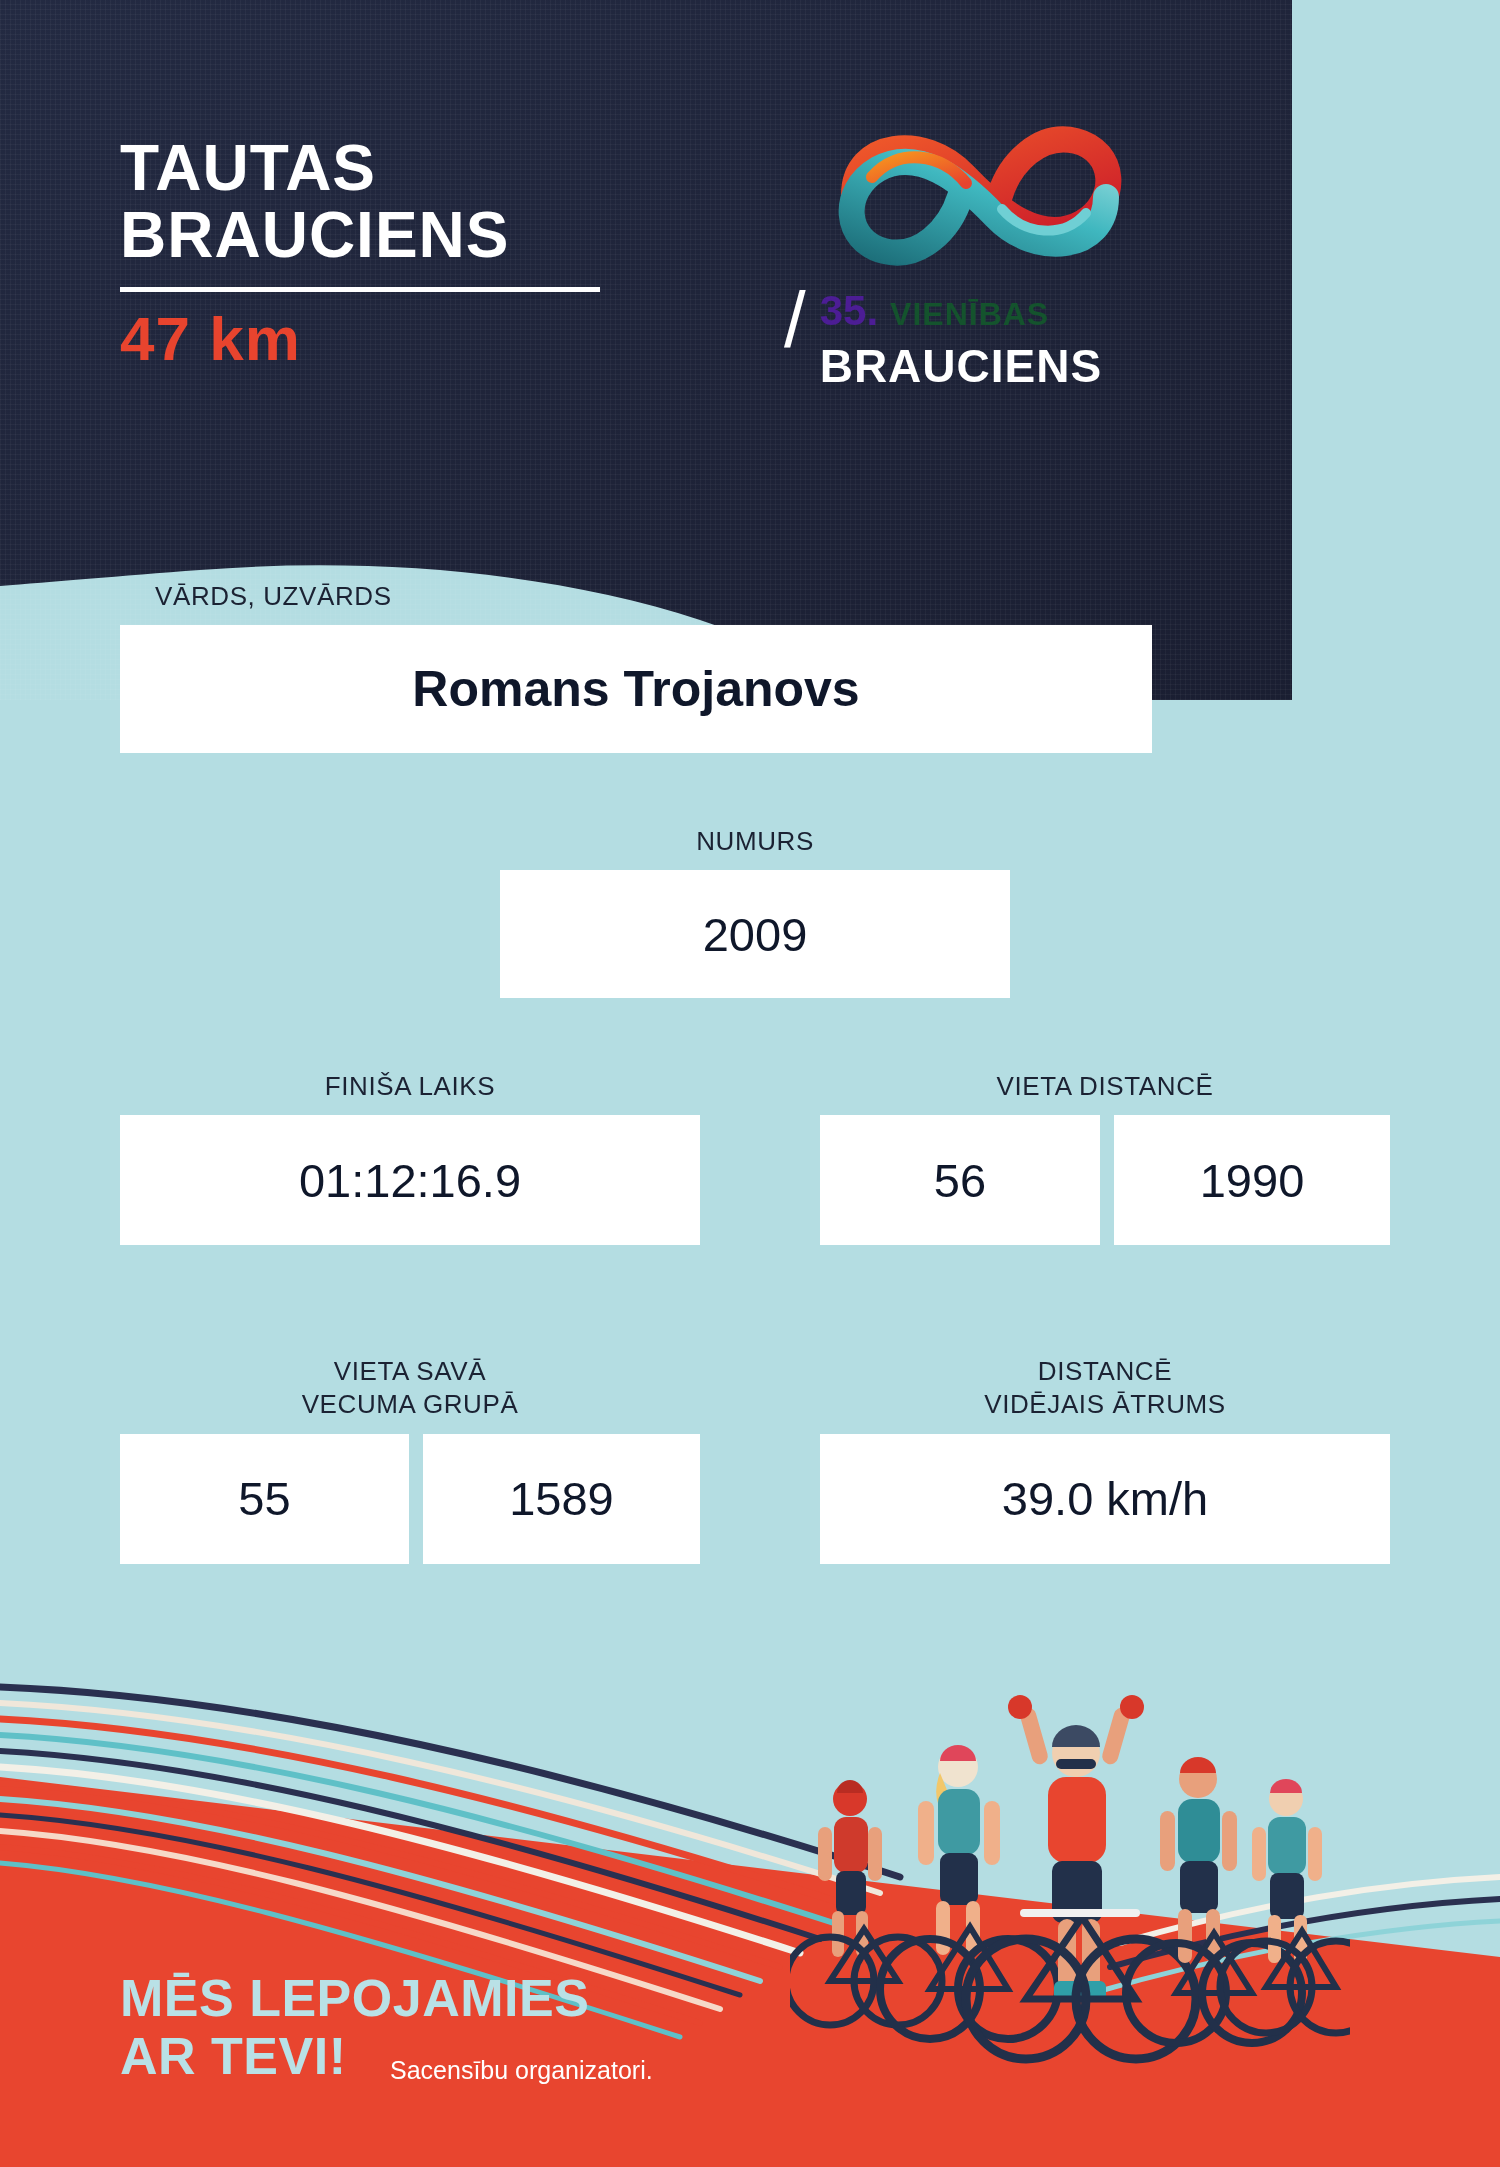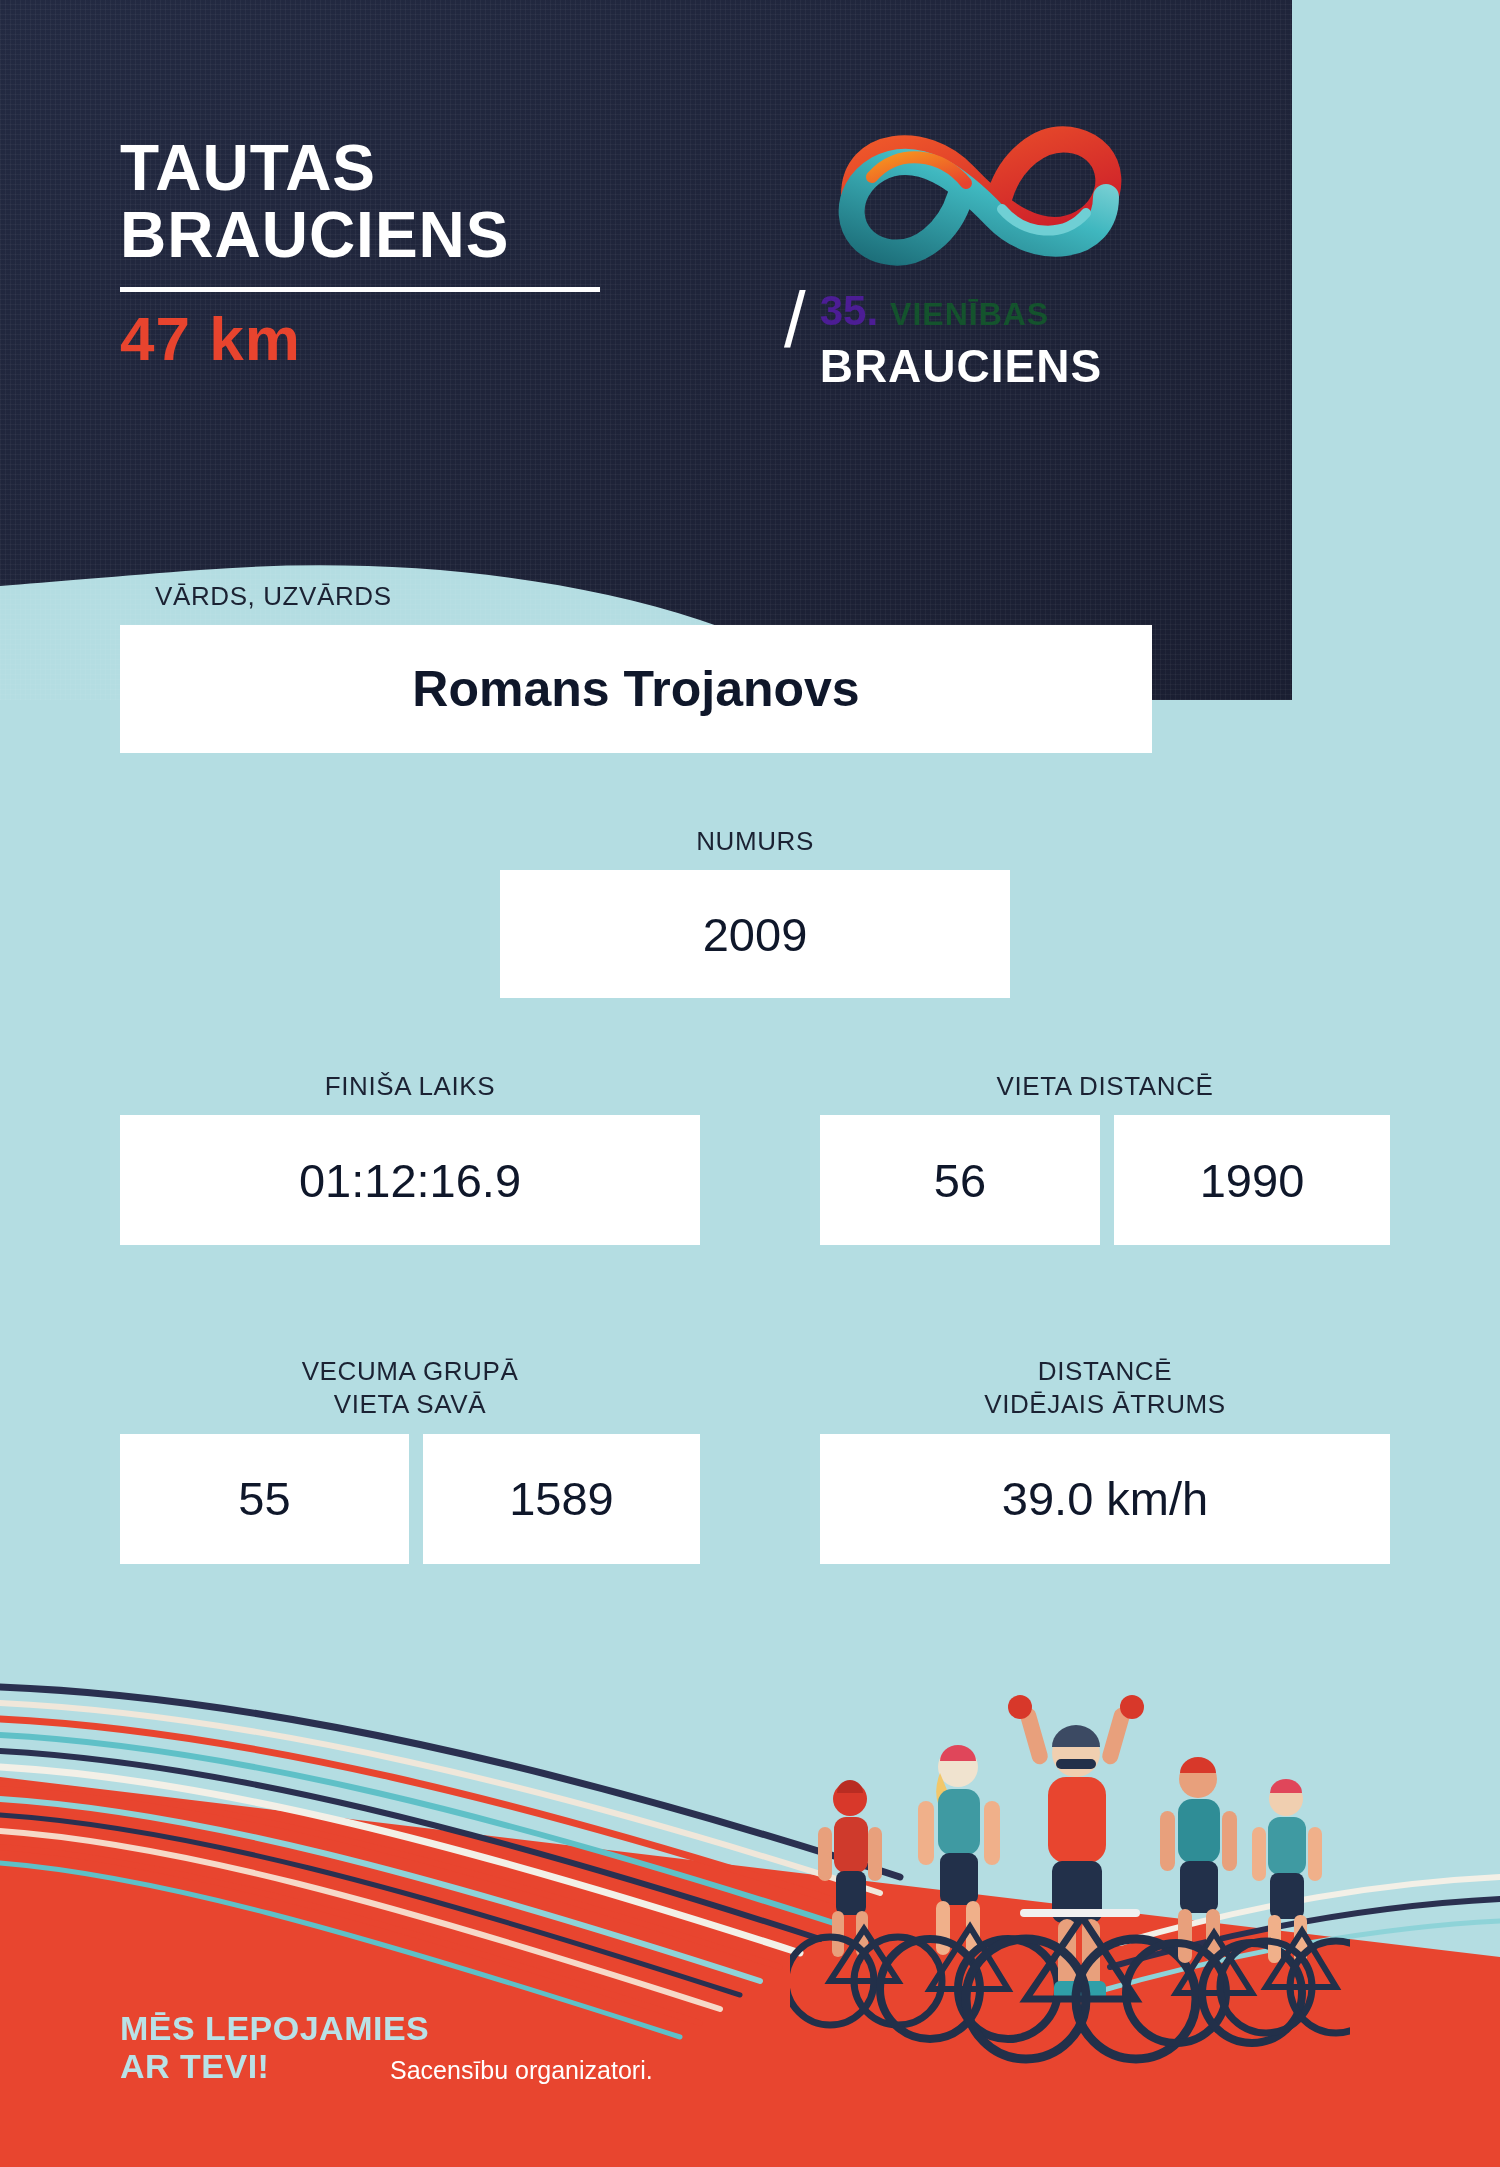--- a/index.html
+++ b/index.html
@@ -231,21 +231,21 @@
     bottom: 0;
     width: 1500px;
     height: 540px;
     overflow: hidden;
   }
   .footer-tagline {
     position: absolute;
     left: 120px;
     bottom: 82px;
     color: #b9e1e6;
-    font-size: 34px;
+    font-size: 52px;
     font-weight: bold;
     line-height: 1.12;
     letter-spacing: 0.5px;
   }
   .footer-sub {
     position: absolute;
     left: 390px;
     bottom: 82px;
     color: #ffffff;
     font-size: 25px;
@@ -354,22 +354,22 @@
           <div class="value-box place-box-b">
             <span class="value-text">1990</span>
           </div>
         </div>
       </div>
     </div>
 
     <div class="row-three">
       <div class="col-left">
         <div class="field-label">
+          <div>VIETA SAVĀ</div>
           <div>VECUMA GRUPĀ</div>
-          <div>VIETA SAVĀ</div>
         </div>
         <div class="boxes">
           <div class="value-box age-box-a">
             <span class="value-text">55</span>
           </div>
           <div class="value-box age-box-b">
             <span class="value-text">1589</span>
           </div>
         </div>
       </div>

